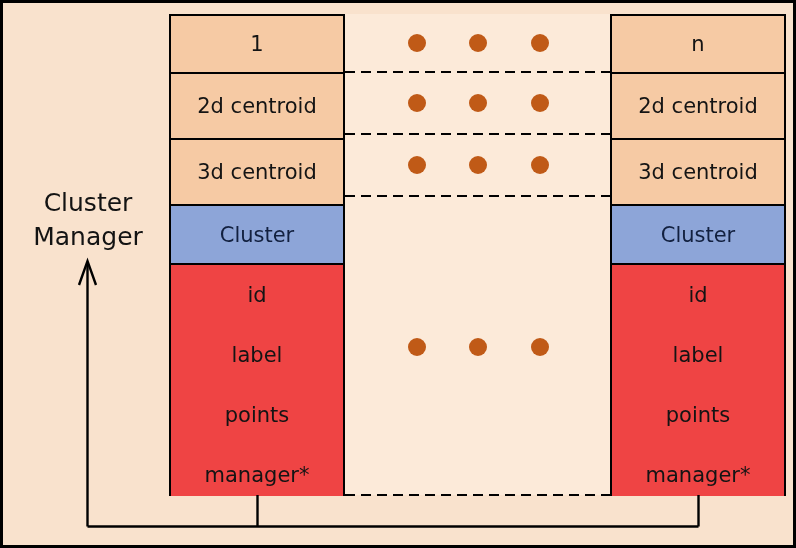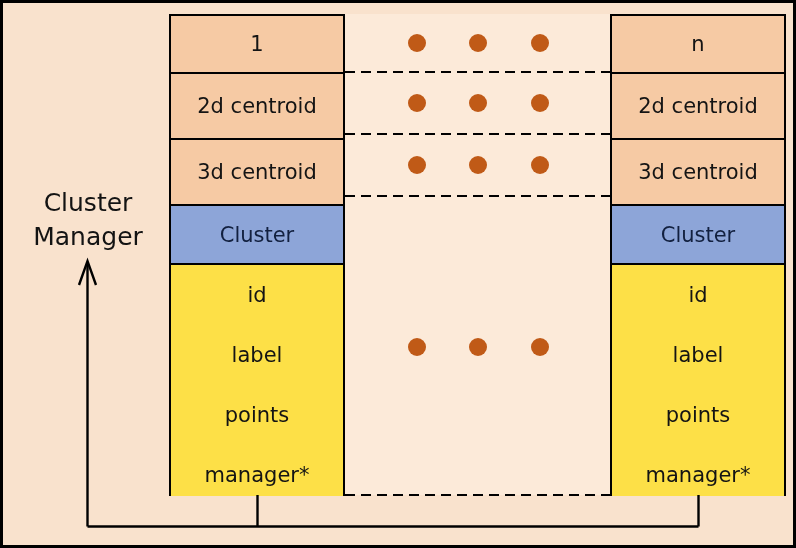--- a/index.html
+++ b/index.html
@@ -43,21 +43,21 @@
     width: 100%;
     border-bottom: 2px solid #000;
     display: flex;
     align-items: center;
     justify-content: center;
   }
   .row.index    { height: 58px; background: #f6caa4; }
   .row.centroid { height: 66px; background: #f6caa4; }
   .row.classhdr { height: 59px; background: #8da5d8; color: #12203f; }
 
-  .attrs { width: 100%; height: 240px; background: #fde047; }
+  .attrs { width: 100%; height: 240px; background: #ef4444; }
   .attr {
     height: 60px;
     display: flex;
     align-items: center;
     justify-content: center;
   }
 
   
   .dash-line {
     position: absolute;

